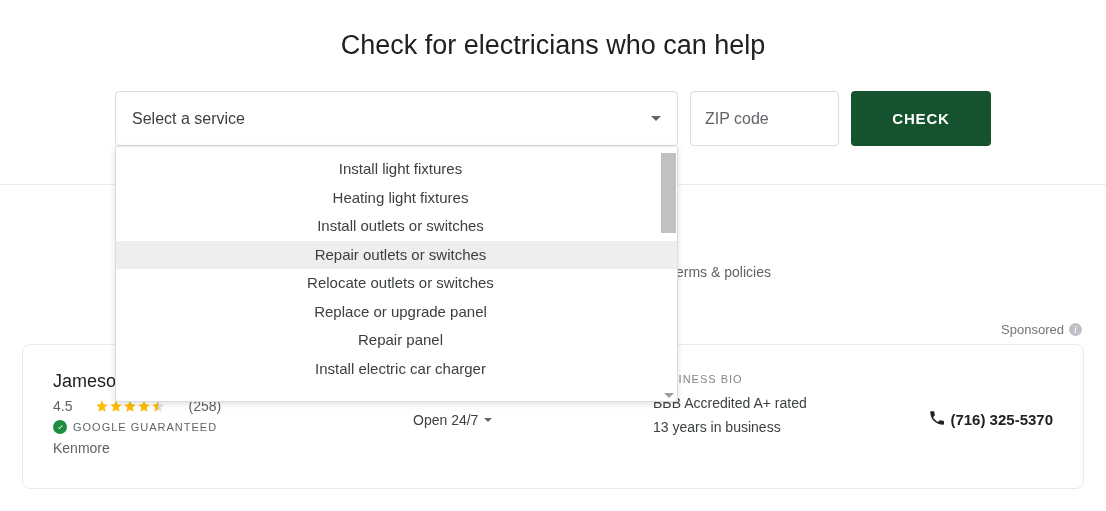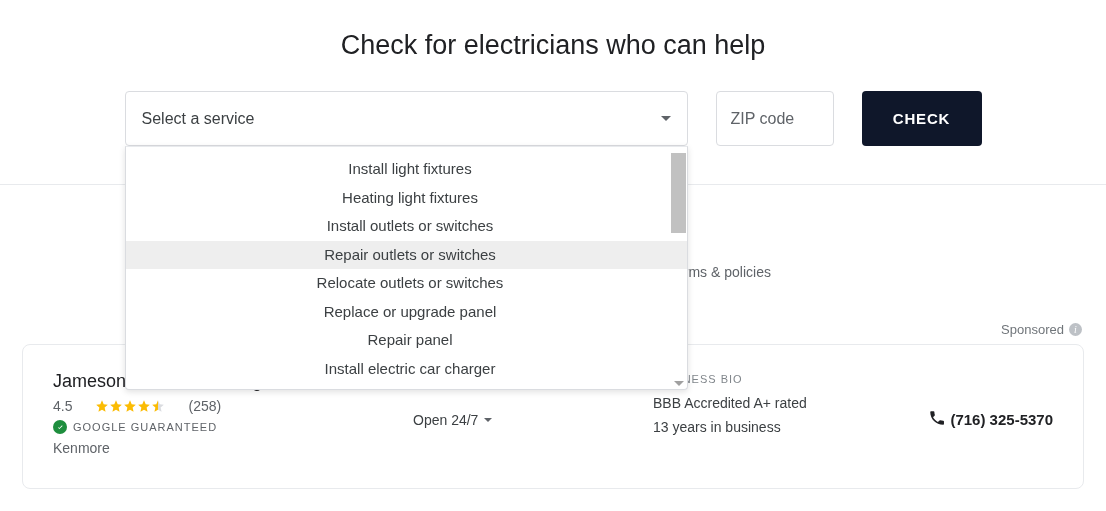--- a/index.html
+++ b/index.html
@@ -18,21 +18,21 @@
     }
     .page-title {
       font-size: 27px;
       font-weight: 400;
       color: #202124;
       margin-bottom: 30px;
     }
     .search-row {
       display: flex;
       justify-content: center;
-      gap: 28px;
+      gap: 12px;
       align-items: stretch;
       position: relative;
       z-index: 5;
     }
     .service-select-wrap {
       position: relative;
       width: 563px;
     }
     .service-select {
       width: 100%;
@@ -57,21 +57,21 @@
     .dropdown {
       position: absolute;
       top: 55px;
       left: 0;
       width: 100%;
       background: #fff;
       border: 1px solid #dadce0;
       border-top: 1px solid #e8eaed;
       border-radius: 0 0 4px 4px;
       box-shadow: 0 2px 6px rgba(0,0,0,0.12);
-      padding: 8px 0 6px 0;
+      padding: 8px 0 18px 0;
     }
     .dropdown-inner {
       position: relative;
     }
     .dropdown-option {
       padding: 3px 16px 3px 24px;
       font-size: 15px;
       color: #3c4043;
       cursor: pointer;
       line-height: 1.5;
@@ -98,34 +98,34 @@
     .dropdown-scroll-arrow {
       position: absolute;
       right: 3px;
       bottom: 3px;
       width: 0; height: 0;
       border-left: 5px solid transparent;
       border-right: 5px solid transparent;
       border-top: 5px solid #a0a0a0;
     }
     .zip-input {
-      width: 118px;
+      width: 149px;
       height: 55px;
       border: 1px solid #dadce0;
       border-radius: 4px;
       padding: 0 14px;
       font-size: 16px;
       color: #5f6368;
       outline: none;
     }
     .zip-input::placeholder { color: #5f6368; }
     .check-btn {
-      width: 120px;
+      width: 140px;
       height: 55px;
-      background: #0f172a;
+      background: #14532d;
       color: #fff;
       border: none;
       border-radius: 4px;
       font-size: 15px;
       font-weight: 700;
       letter-spacing: 0.8px;
       cursor: pointer;
     }
     .divider-line {
       position: absolute;

